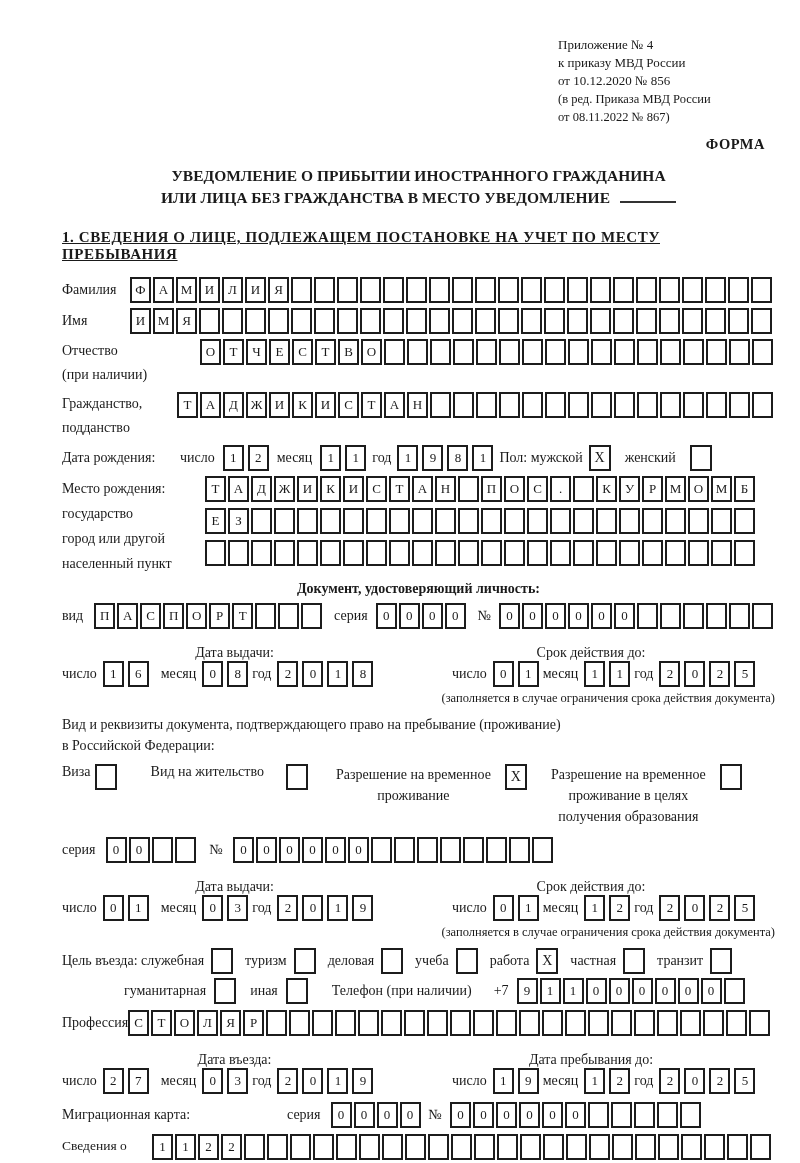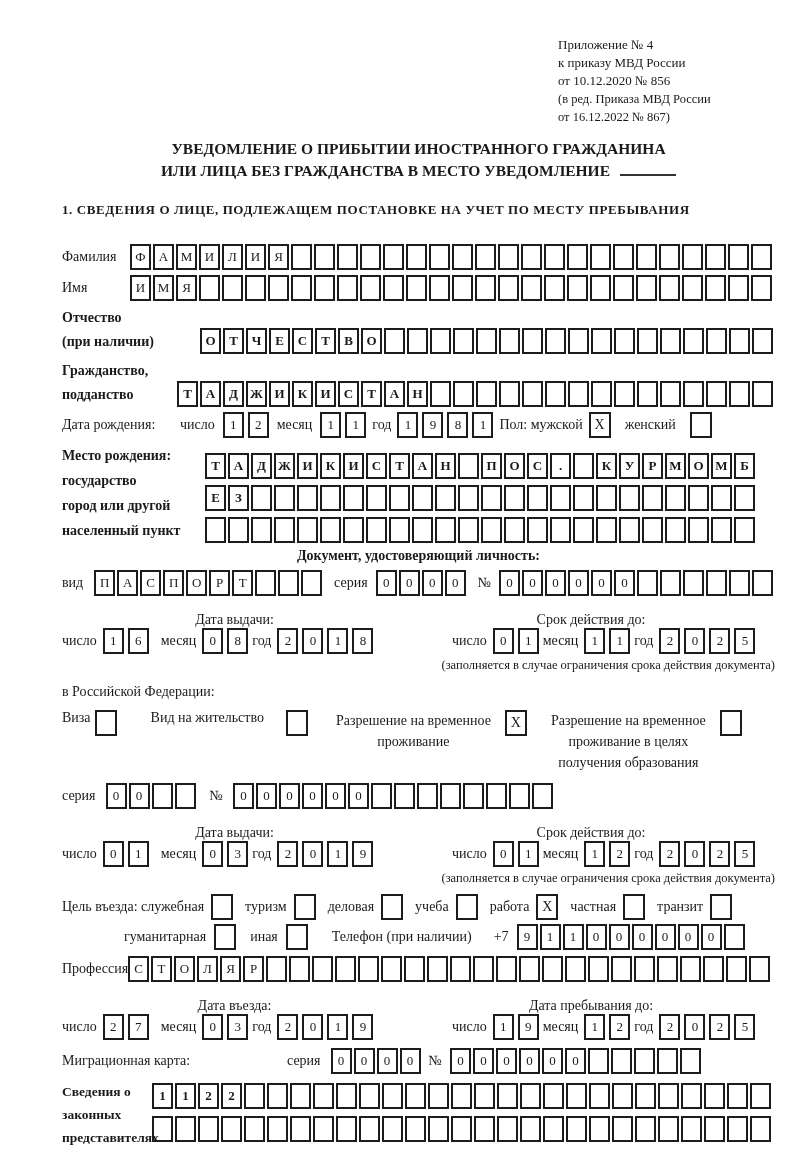--- a/index.html
+++ b/index.html
@@ -13,25 +13,25 @@
 
   
   .appendix{margin-left:496px;font-size:13px;line-height:18px;}
   .appendix .rev{font-size:12.5px;}
   .form-word{font-weight:bold;text-align:right;padding-right:10px;margin-top:10px;font-size:14.5px;letter-spacing:.5px;}
 
   
   .title{text-align:center;font-weight:bold;font-size:15.5px;line-height:22px;margin-top:12px;}
   .title-underline{display:inline-block;width:56px;border-bottom:2px solid #333;height:1px;margin-left:10px;}
 
-  .sec-heading{font-weight:bold;font-size:13px;letter-spacing:.6px;margin-top:20px;margin-bottom:26px;}
+  .sec-heading{font-weight:bold;font-size:15px;letter-spacing:.6px;margin-top:20px;margin-bottom:14px;text-decoration:underline;}
 
   
   .row{display:flex;align-items:center;margin-bottom:4px;}
-  .row.top{align-items:flex-end;font-weight:bold;}
+  .row.top{align-items:flex-start;}
   .lbl{white-space:nowrap;}
   .lblblock{line-height:24px;}
 
   
   .cells{display:flex;flex-wrap:nowrap;}
   .cell{
     flex:0 0 auto;width:17px;height:22px;border:2px solid #1c1c1c;margin-right:2px;
     text-align:center;line-height:22px;font-size:13px;
   }
   .dg .cell{margin-right:4px;}
@@ -84,22 +84,23 @@
 </head>
 <body>
 
 <div class="page">
 
   <div class="appendix">
     <div>Приложение № 4</div>
     <div>к приказу МВД России</div>
     <div>от 10.12.2020 № 856</div>
     <div class="rev">(в ред. Приказа МВД России</div>
-    <div class="rev">от 16.12.2022 № 867)</div>
-  </div>
+    <div class="rev">от 08.11.2022 № 867)</div>
+  </div>
+  <div class="form-word">ФОРМА</div>
 
   <div class="title">
     <div>УВЕДОМЛЕНИЕ О ПРИБЫТИИ ИНОСТРАННОГО ГРАЖДАНИНА</div>
     <div>
       <span>ИЛИ ЛИЦА БЕЗ ГРАЖДАНСТВА В МЕСТО УВЕДОМЛЕНИЕ</span><span class="title-underline"></span>
     </div>
   </div>
 
   <div class="sec-heading">1. СВЕДЕНИЯ О ЛИЦЕ, ПОДЛЕЖАЩЕМ ПОСТАНОВКЕ НА УЧЕТ ПО МЕСТУ ПРЕБЫВАНИЯ</div>
 
@@ -434,20 +435,21 @@
           <span class="cell">2</span>
           <span class="cell">0</span>
           <span class="cell">2</span>
           <span class="cell">5</span>
         </div>
     </div>
   </div>
   <div class="note">(заполняется в случае ограничения срока действия документа)</div>
 
   <div class="restext">
+    <div>Вид и реквизиты документа, подтверждающего право на пребывание (проживание)</div>
     <div>в Российской Федерации:</div>
   </div>
 
   <div class="cbgroup">
     <div class="cbpair">
       <span class="lbl">Виза</span>
       <span class="cb" style="margin-left:4px"></span>
     </div>
     <div class="cbpair" style="margin-left:34px">
       <span class="lbl">Вид на жительство</span>

